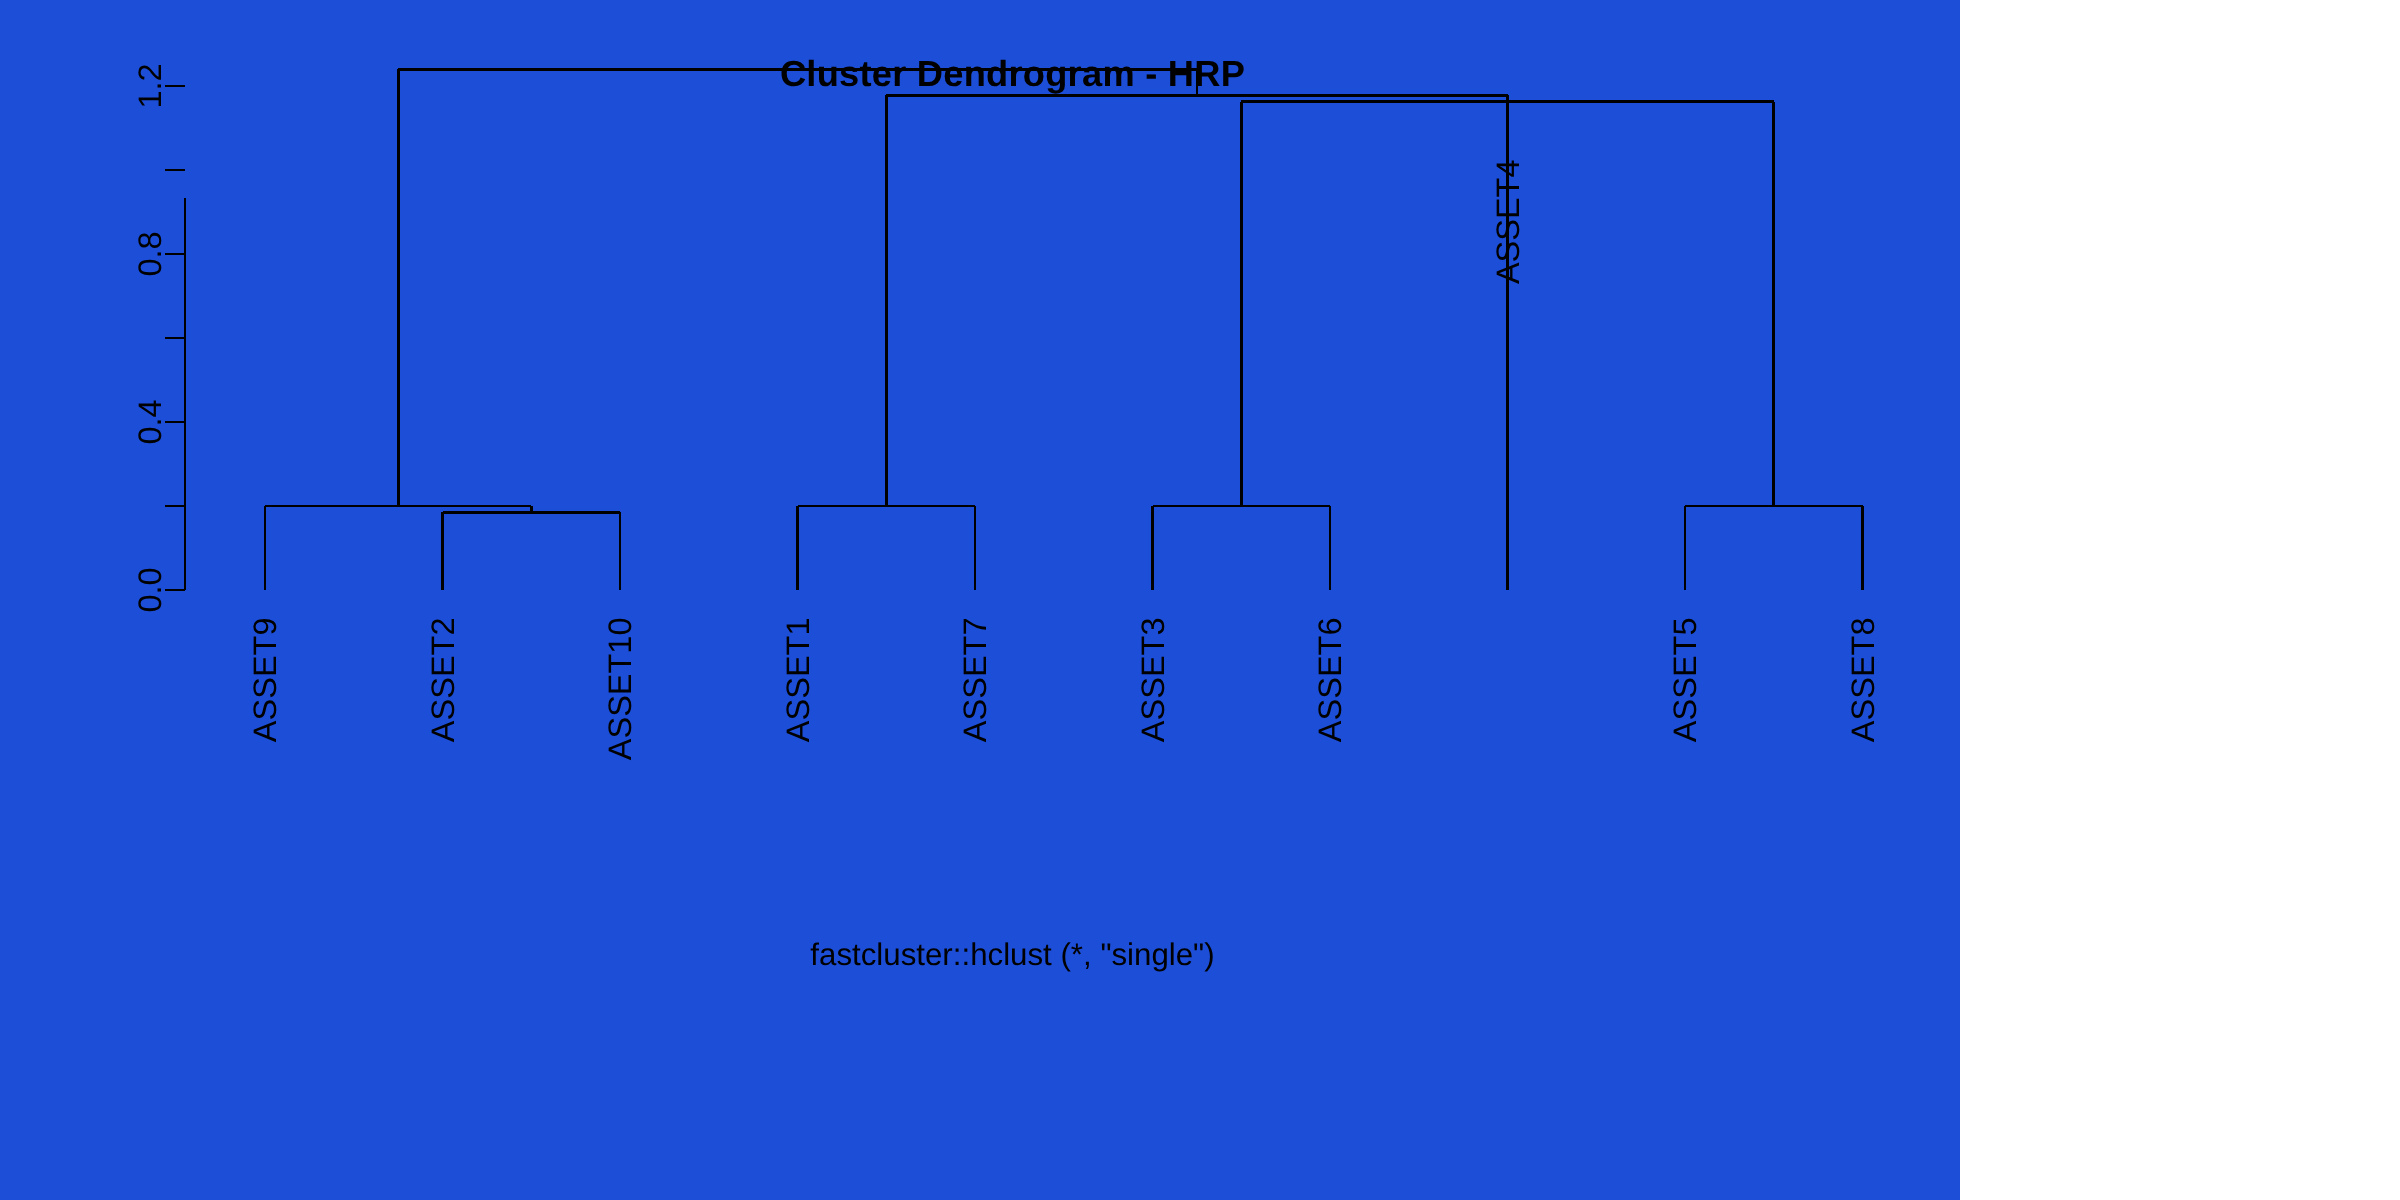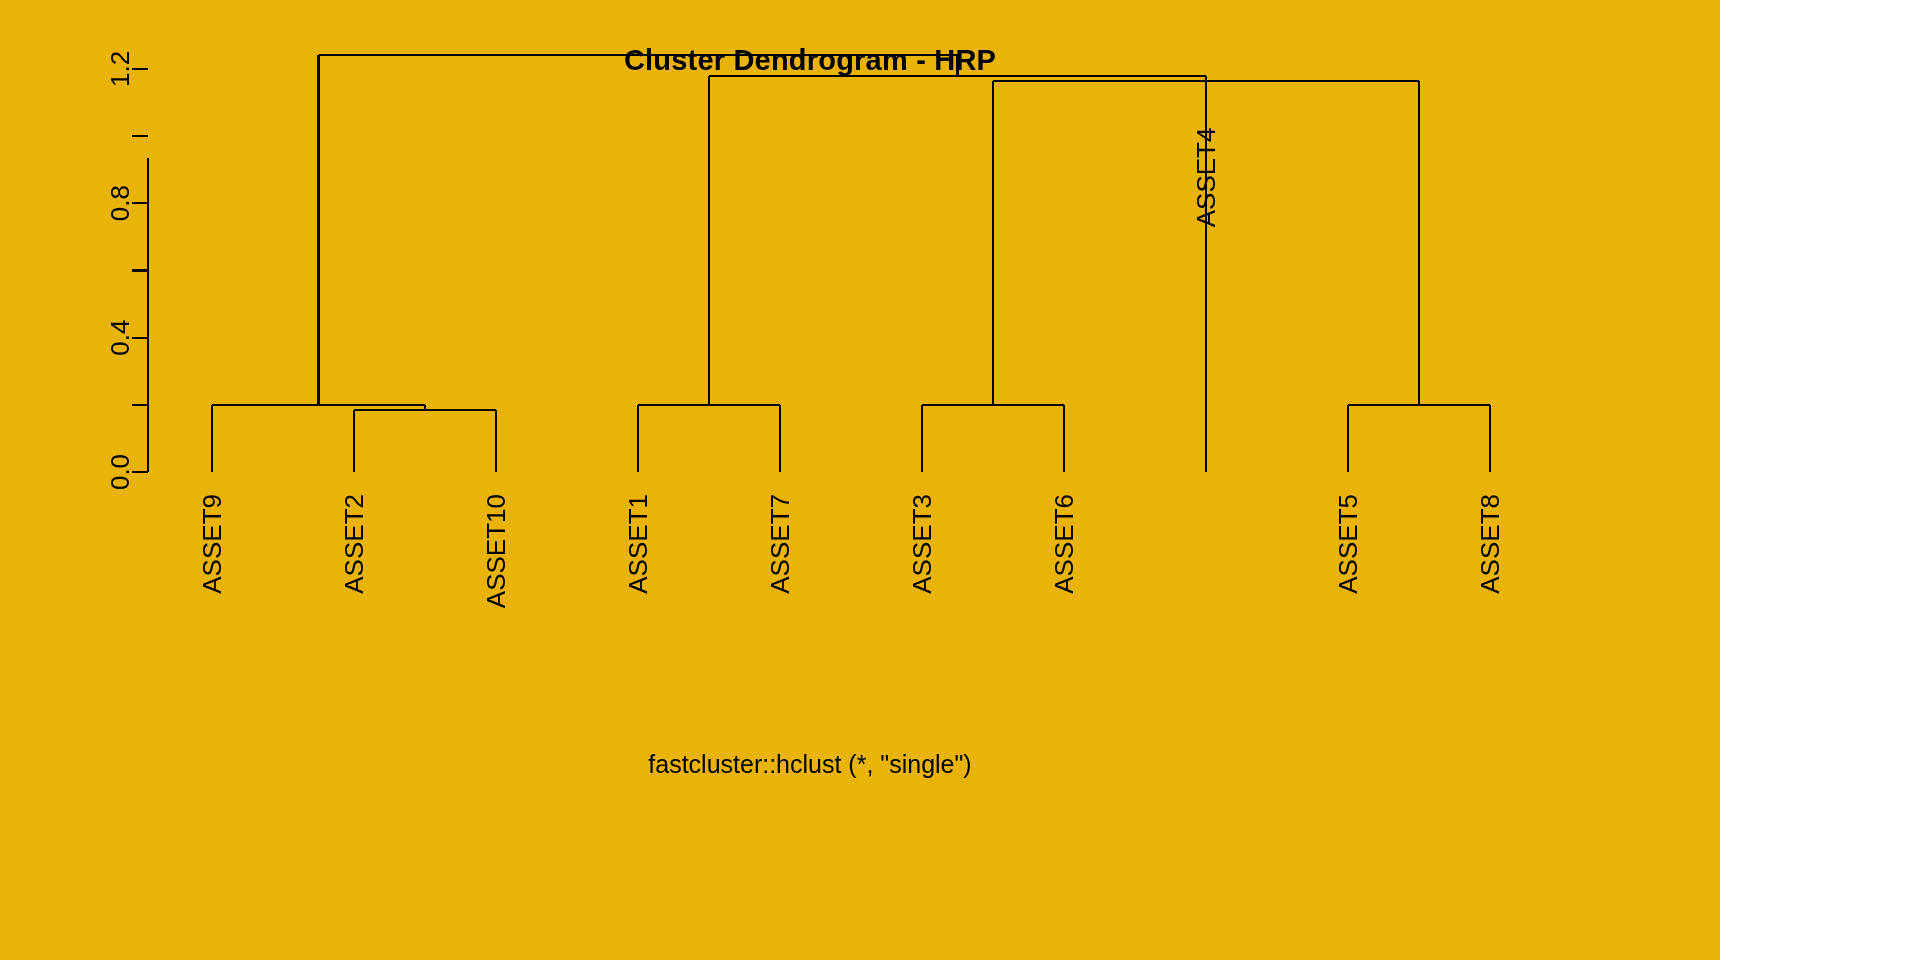--- a/index.html
+++ b/index.html
@@ -13,23 +13,23 @@
     height: 960px;
     font-family: "Liberation Sans", sans-serif;
     color: #000000;
     overflow: hidden;
     position: relative;
   }
   #plot-root {
     position: absolute;
     left: 0;
     top: 0;
-    width: 1720px;
+    width: 1568px;
     height: 960px;
-    background: #eab308;
+    background: #1d4ed8;
   }
   #plot-title {
     position: absolute;
     left: 0;
     top: 44px;
     width: 1920px;
     text-align: center;
     font-size: 29px;
     font-weight: bold;
     letter-spacing: 0.2px;

